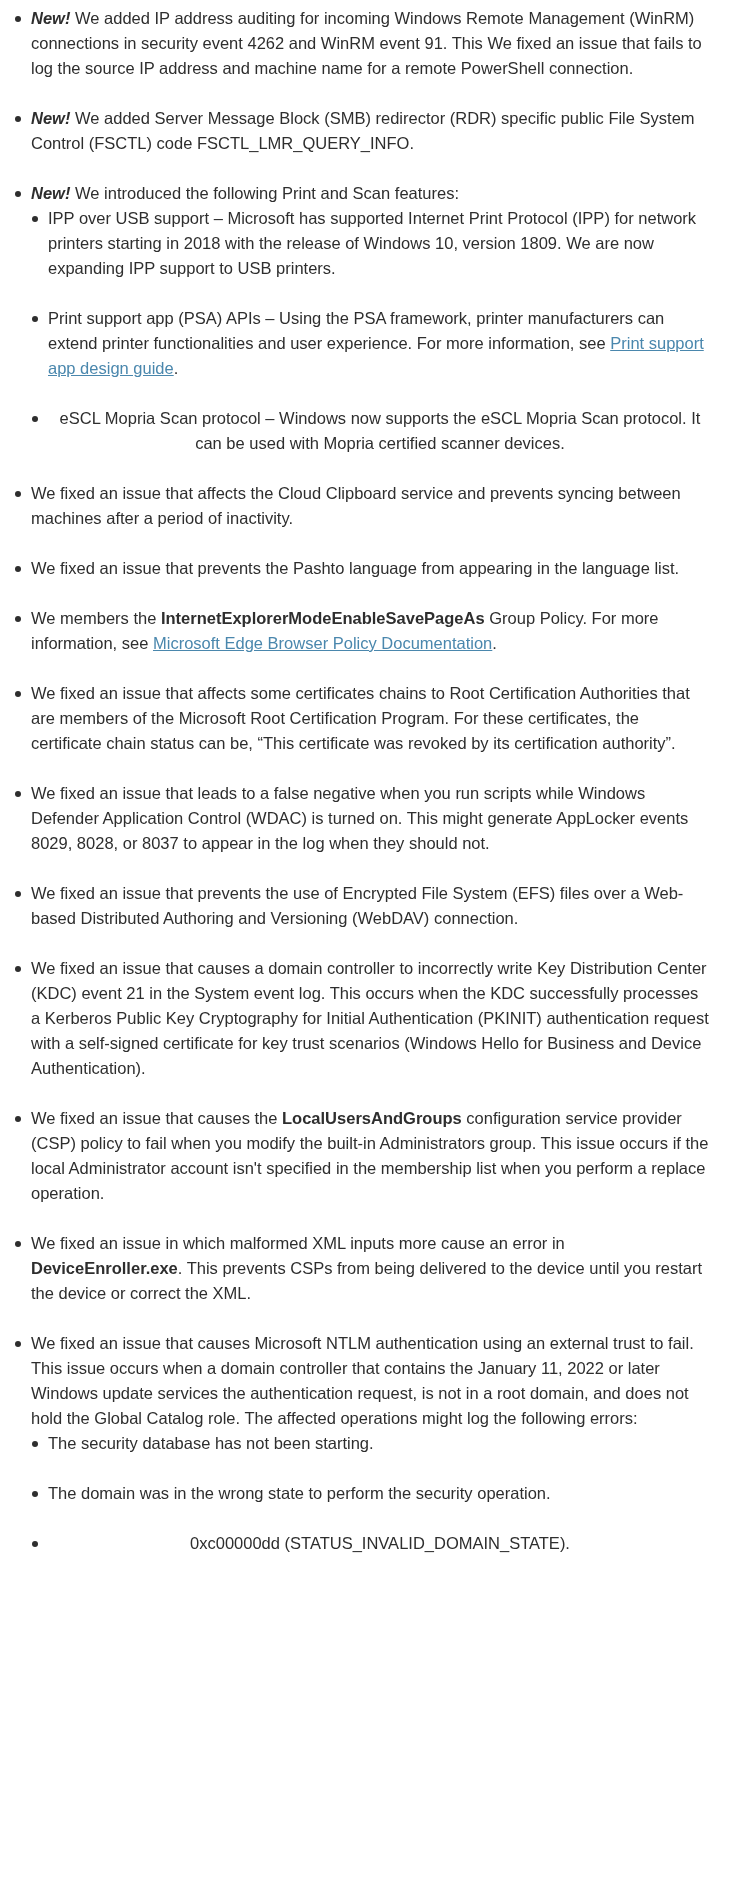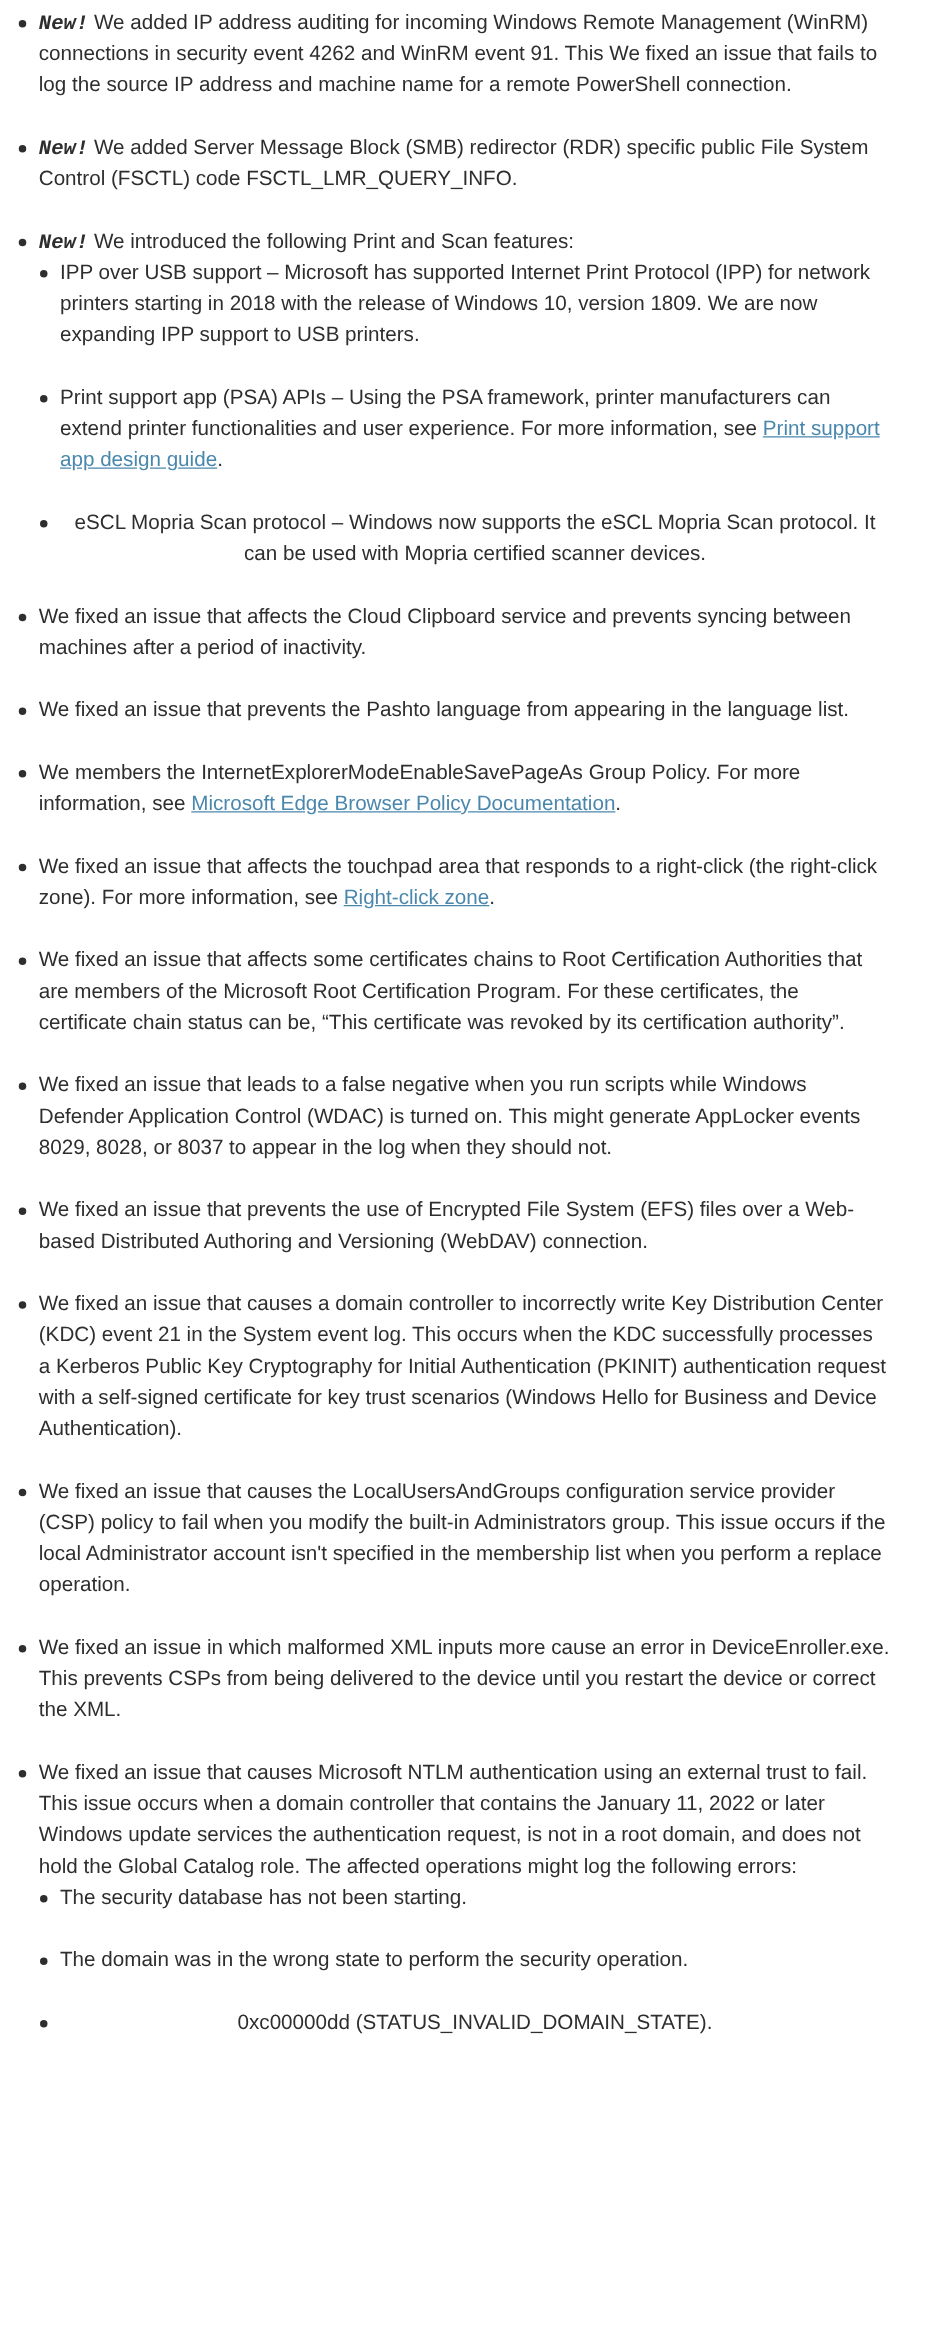--- a/index.html
+++ b/index.html
@@ -42,24 +42,23 @@
   .sublist{
     margin-top:38px;
   }
   .sublist li:last-child{
     margin-bottom:0;
     text-align:center;
   }
   .new-label{
     font-weight:bold;
     font-style:italic;
-    font-family:Liberation Mono, monospace;
   }
   .bold-text{
-    font-weight:normal;
+    font-weight:bold;
   }
   a.link{
     color:var(--link-color);
     text-decoration:underline;
     cursor:pointer;
   }
 </style>
 </head>
 <body>
 
@@ -68,21 +67,20 @@
       <li><span class="bullet"></span><span class="content"><span class="new-label">New!</span><span class="text-run"> We added IP address auditing for incoming Windows Remote Management (WinRM) connections in security event 4262 and WinRM event 91. This We fixed an issue that fails to log the source IP address and machine name for a remote PowerShell connection.</span></span></li>
       <li><span class="bullet"></span><span class="content"><span class="new-label">New!</span><span class="text-run"> We added Server Message Block (SMB) redirector (RDR) specific public File System Control (FSCTL) code FSCTL_LMR_QUERY_INFO.</span></span></li>
       <li><span class="bullet"></span><span class="content"><span class="new-label">New!</span><span class="text-run"> We introduced the following Print and Scan features:</span></span><ul class="sublist">
           <li><span class="bullet"></span><span class="content"><span class="text-run">IPP over USB support – Microsoft has supported Internet Print Protocol (IPP) for network printers starting in 2018 with the release of Windows 10, version 1809. We are now expanding IPP support to USB printers.</span></span></li>
           <li><span class="bullet"></span><span class="content"><span class="text-run">Print support app (PSA) APIs – Using the PSA framework, printer manufacturers can extend printer functionalities and user experience. For more information, see </span><a href="#" class="link">Print support app design guide</a><span class="text-run">.</span></span></li>
           <li><span class="bullet"></span><span class="content"><span class="text-run">eSCL Mopria Scan protocol – Windows now supports the eSCL Mopria Scan protocol. It can be used with Mopria certified scanner devices.</span></span></li>
         </ul></li>
       <li><span class="bullet"></span><span class="content"><span class="text-run">We fixed an issue that affects the Cloud Clipboard service and prevents syncing between machines after a period of inactivity.</span></span></li>
       <li><span class="bullet"></span><span class="content"><span class="text-run">We fixed an issue that prevents the Pashto language from appearing in the language list.</span></span></li>
       <li><span class="bullet"></span><span class="content"><span class="text-run">We members the </span><span class="bold-text">InternetExplorerModeEnableSavePageAs</span><span class="text-run"> Group Policy. For more information, see </span><a href="#" class="link">Microsoft Edge Browser Policy Documentation</a><span class="text-run">.</span></span></li>
-      <li><span class="bullet"></span><span class="content"><span class="text-run">We fixed an issue that affects the touchpad area that responds to a right-click (the right-click zone). For more information, see </span><a href="#" class="link">Right-click zone</a><span class="text-run">.</span></span></li>
       <li><span class="bullet"></span><span class="content"><span class="text-run">We fixed an issue that affects some certificates chains to Root Certification Authorities that are members of the Microsoft Root Certification Program. For these certificates, the certificate chain status can be, “This certificate was revoked by its certification authority”.</span></span></li>
       <li><span class="bullet"></span><span class="content"><span class="text-run">We fixed an issue that leads to a false negative when you run scripts while Windows Defender Application Control (WDAC) is turned on. This might generate AppLocker events 8029, 8028, or 8037 to appear in the log when they should not.</span></span></li>
       <li><span class="bullet"></span><span class="content"><span class="text-run">We fixed an issue that prevents the use of Encrypted File System (EFS) files over a Web-based Distributed Authoring and Versioning (WebDAV) connection.</span></span></li>
       <li><span class="bullet"></span><span class="content"><span class="text-run">We fixed an issue that causes a domain controller to incorrectly write Key Distribution Center (KDC) event 21 in the System event log. This occurs when the KDC successfully processes a Kerberos Public Key Cryptography for Initial Authentication (PKINIT) authentication request with a self-signed certificate for key trust scenarios (Windows Hello for Business and Device Authentication).</span></span></li>
       <li><span class="bullet"></span><span class="content"><span class="text-run">We fixed an issue that causes the </span><span class="bold-text">LocalUsersAndGroups</span><span class="text-run"> configuration service provider (CSP) policy to fail when you modify the built-in Administrators group. This issue occurs if the local Administrator account isn't specified in the membership list when you perform a replace operation.</span></span></li>
       <li><span class="bullet"></span><span class="content"><span class="text-run">We fixed an issue in which malformed XML inputs more cause an error in </span><span class="bold-text">DeviceEnroller.exe</span><span class="text-run">. This prevents CSPs from being delivered to the device until you restart the device or correct the XML.</span></span></li>
       <li><span class="bullet"></span><span class="content"><span class="text-run">We fixed an issue that causes Microsoft NTLM authentication using an external trust to fail. This issue occurs when a domain controller that contains the January 11, 2022 or later Windows update services the authentication request, is not in a root domain, and does not hold the Global Catalog role. The affected operations might log the following errors:</span></span><ul class="sublist">
           <li><span class="bullet"></span><span class="content"><span class="text-run">The security database has not been starting.</span></span></li>
           <li><span class="bullet"></span><span class="content"><span class="text-run">The domain was in the wrong state to perform the security operation.</span></span></li>
           <li><span class="bullet"></span><span class="content"><span class="text-run">0xc00000dd (STATUS_INVALID_DOMAIN_STATE).</span></span></li>

